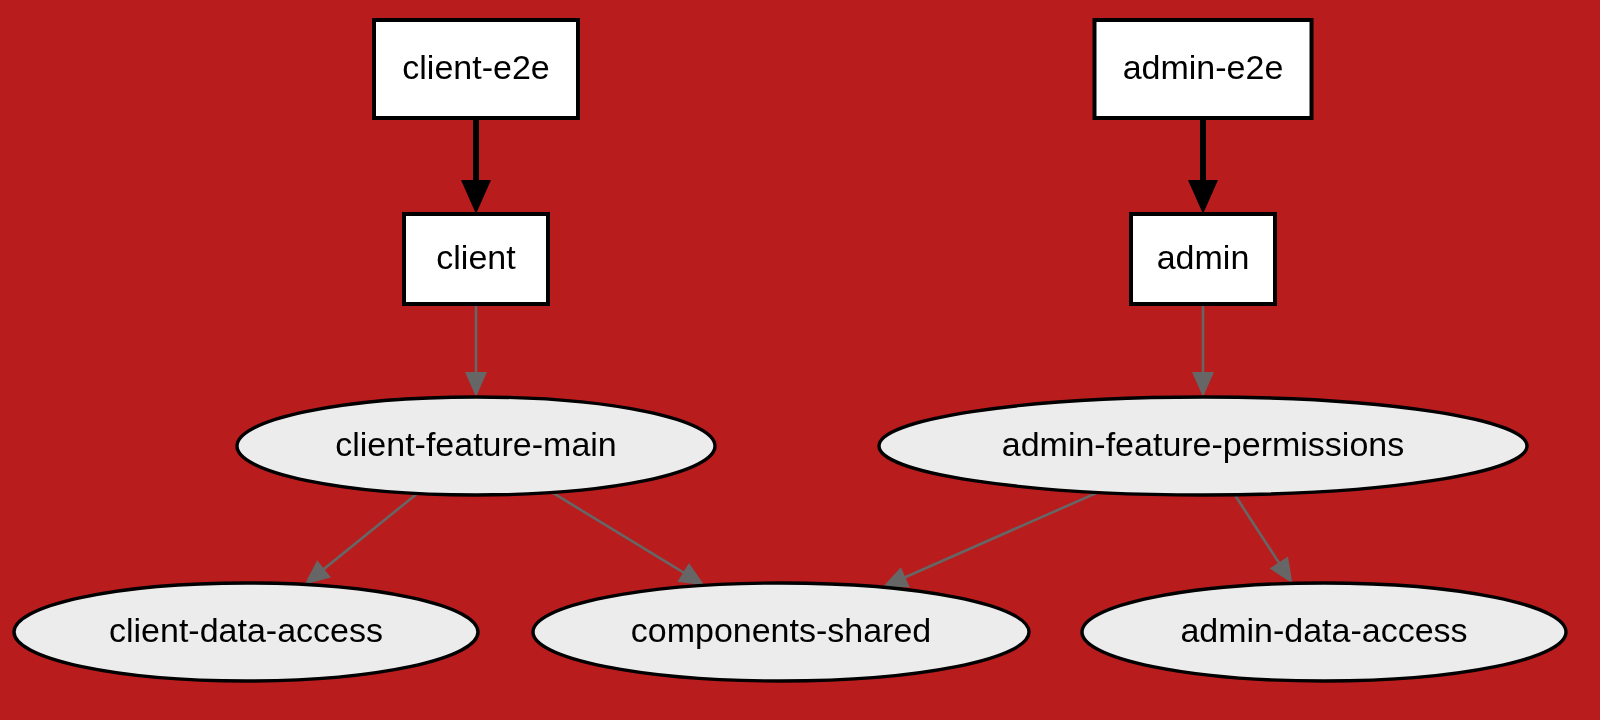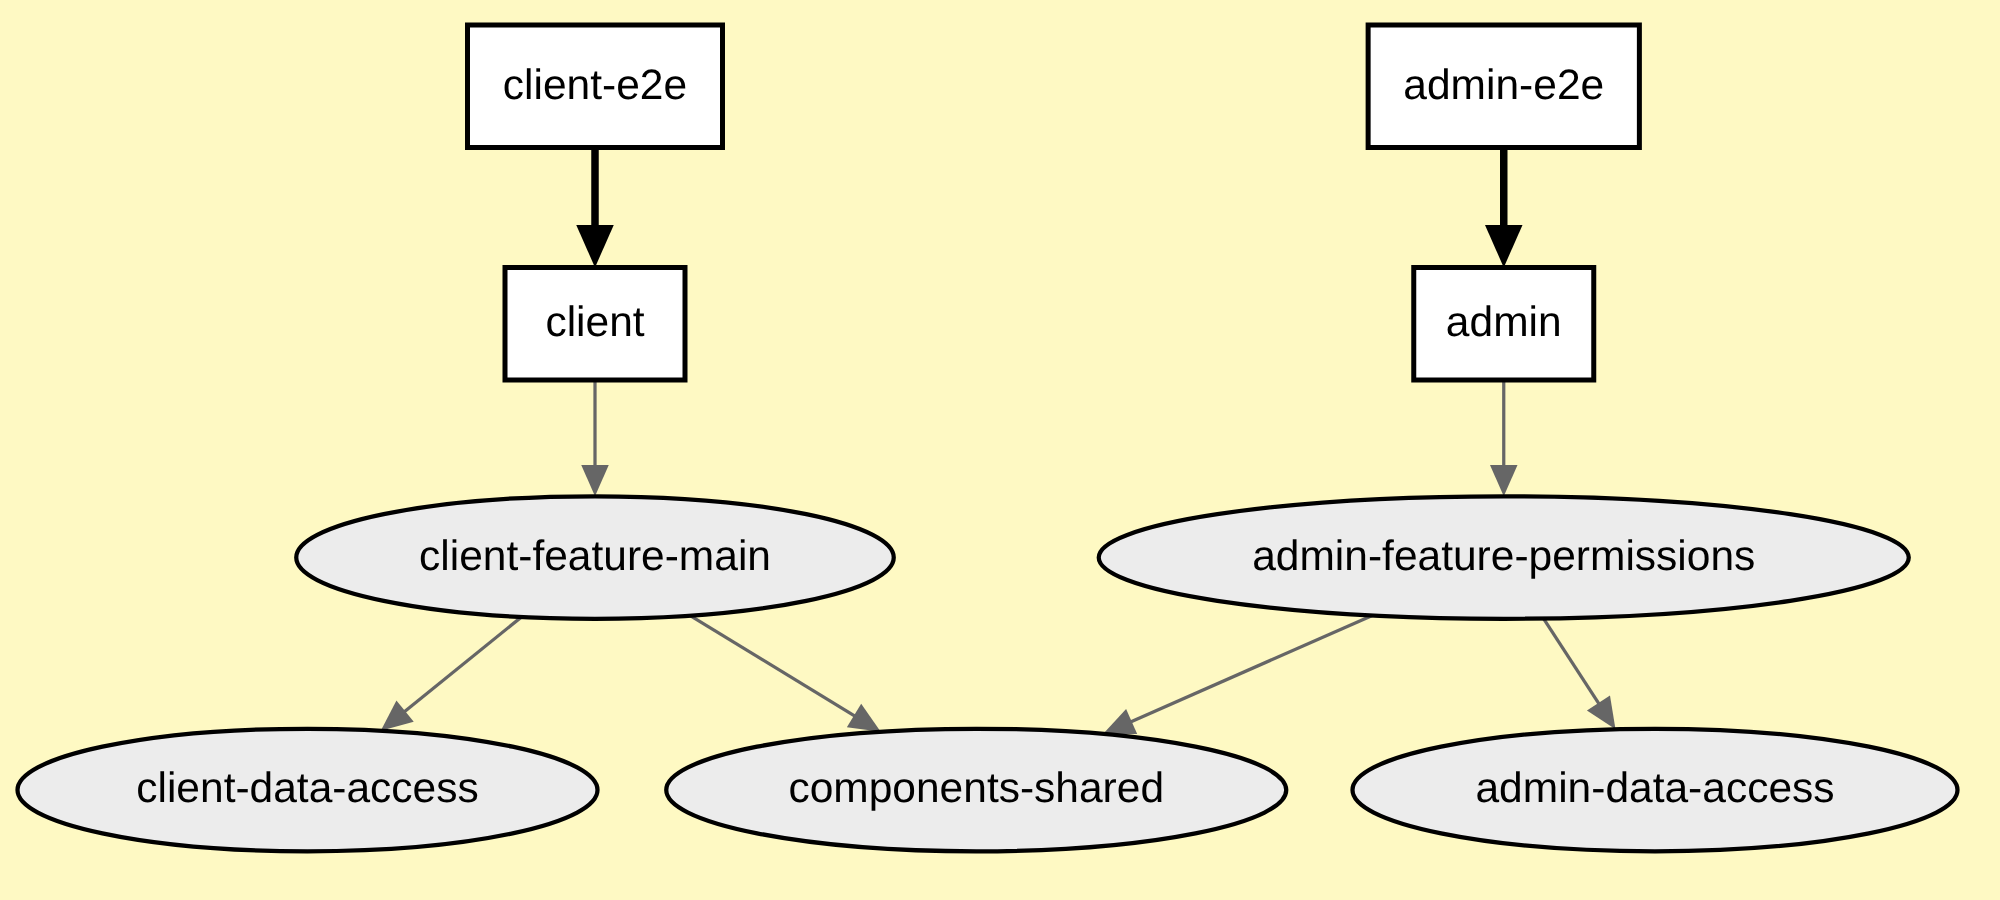--- a/index.html
+++ b/index.html
@@ -11,21 +11,21 @@
   body {
     width: 1600px;
     height: 720px;
     overflow: hidden;
     font-family: "Liberation Sans", sans-serif;
   }
   #graph-canvas {
     position: relative;
     width: 1600px;
     height: 720px;
-    background: #fef9c3;
+    background: #b91c1c;
     text-align: center;
   }
   #graph-svg {
     position: absolute;
     top: 0;
     left: 0;
     width: 1600px;
     height: 720px;
   }
   .node-rect-shape {

